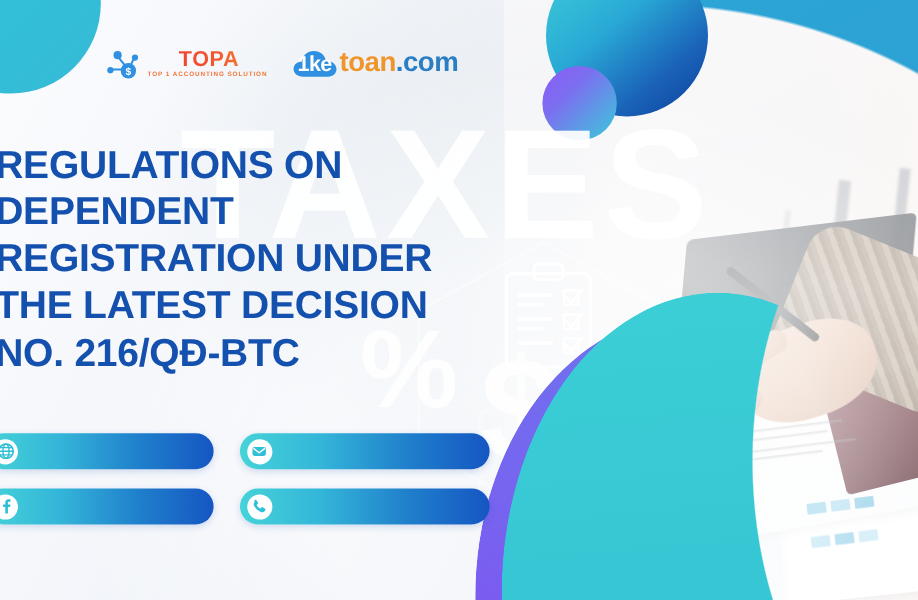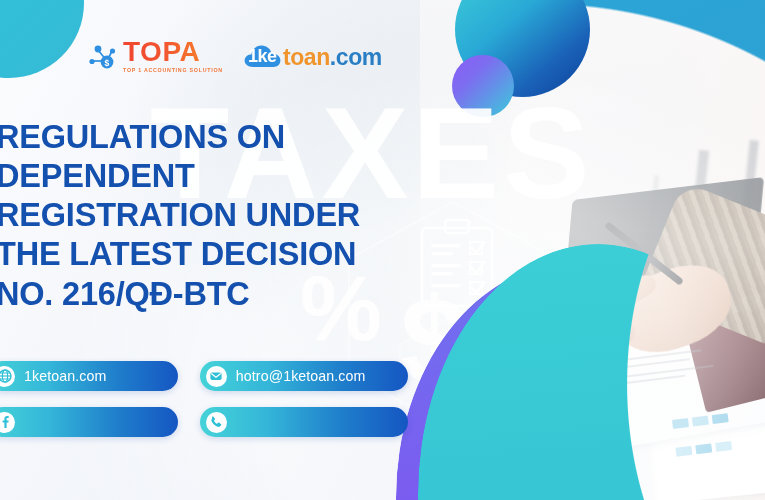--- a/index.html
+++ b/index.html
@@ -145,28 +145,28 @@
     background:linear-gradient(175deg,#3ccfd6 0%,#36c6d4 50%,#32bdd1 100%);
     -webkit-mask-image:radial-gradient(ellipse 97% 100% at 114% 28%, transparent 0 57.5%, #000 57.8%);
     mask-image:radial-gradient(ellipse 97% 100% at 114% 28%, transparent 0 57.5%, #000 57.8%);
   }
 
   
   .logos{position:absolute;left:88px;top:38px;display:flex;align-items:center;gap:20px;}
   .topa{display:flex;align-items:center;gap:5px;}
   .topa-txt{display:flex;flex-direction:column;line-height:1;}
   .topa-word{
-    font-size:28px;font-weight:800;letter-spacing:.5px;
+    font-size:18px;font-weight:800;letter-spacing:.5px;
     background:linear-gradient(92deg,#f0462f 0%,#f2552f 40%,#f7922b 100%);
-    -webkit-background-clip:text;background-clip:text;color:transparent;
+    -webkit-background-clip:text;background-clip:text;color:transparent;margin-left:26px;
   }
   .topa-sub{
     font-size:5.3px;font-weight:700;letter-spacing:.75px;color:#f2773a;margin-top:2px;text-align:center;
   }
-  .oneke{display:flex;align-items:flex-end;}
+  .oneke{display:flex;align-items:flex-start;}
   .oneke-txt{font-size:23px;font-weight:700;letter-spacing:-.4px;}
   .c-blue{color:#2a7fc4;} .c-org{color:#f0942c;}
 
   
   .headline{
     position:absolute;left:-4px;top:118px;width:470px;
     font-size:32.5px;font-weight:800;line-height:1.205;
     color:#1450ad;letter-spacing:-.2px;
   }
   .headline div{white-space:nowrap;}
@@ -323,31 +323,29 @@
       <div class="pill w1">
         <span class="pill-ico">
           <svg width="14" height="14" viewBox="0 0 14 14">
             <circle cx="7" cy="7" r="6" fill="none" stroke="#2fbfd6" stroke-width="1.4"></circle>
             <ellipse cx="7" cy="7" rx="2.6" ry="6" fill="none" stroke="#2fbfd6" stroke-width="1.2"></ellipse>
             <line x1="1" y1="7" x2="13" y2="7" stroke="#2fbfd6" stroke-width="1.2"></line>
             <line x1="2" y1="4" x2="12" y2="4" stroke="#2fbfd6" stroke-width="1"></line>
             <line x1="2" y1="10" x2="12" y2="10" stroke="#2fbfd6" stroke-width="1"></line>
           </svg>
         </span>
-        <span class="pill-lbl">1ketoan.com</span>
       </div>
 
       <div class="pill w2">
         <span class="pill-ico">
           <svg width="14" height="14" viewBox="0 0 14 14">
             <rect x="1.4" y="3.4" width="11.2" height="7.6" rx="1.8" fill="#2fbfd6"></rect>
             <path d="M2.2 4.6 L7 8.3 L11.8 4.6" fill="none" stroke="#ffffff" stroke-width="1.2" stroke-linejoin="round"></path>
           </svg>
         </span>
-        <span class="pill-lbl">hotro@1ketoan.com</span>
       </div>
     </div>
 
     <div class="pill-row">
       <div class="pill w1">
         <span class="pill-ico">
           <svg width="14" height="14" viewBox="0 0 14 14">
             <path d="M8.6 13V7.6h1.8l.3-2.1H8.6V4.1c0-.6.2-1 1.05-1h1.1V1.15C10.5 1.1 9.85 1 9.1 1
                      c-1.6 0-2.7.98-2.7 2.78V5.5H4.6v2.1h1.8V13z" fill="#2fbfd6"></path>
           </svg>

